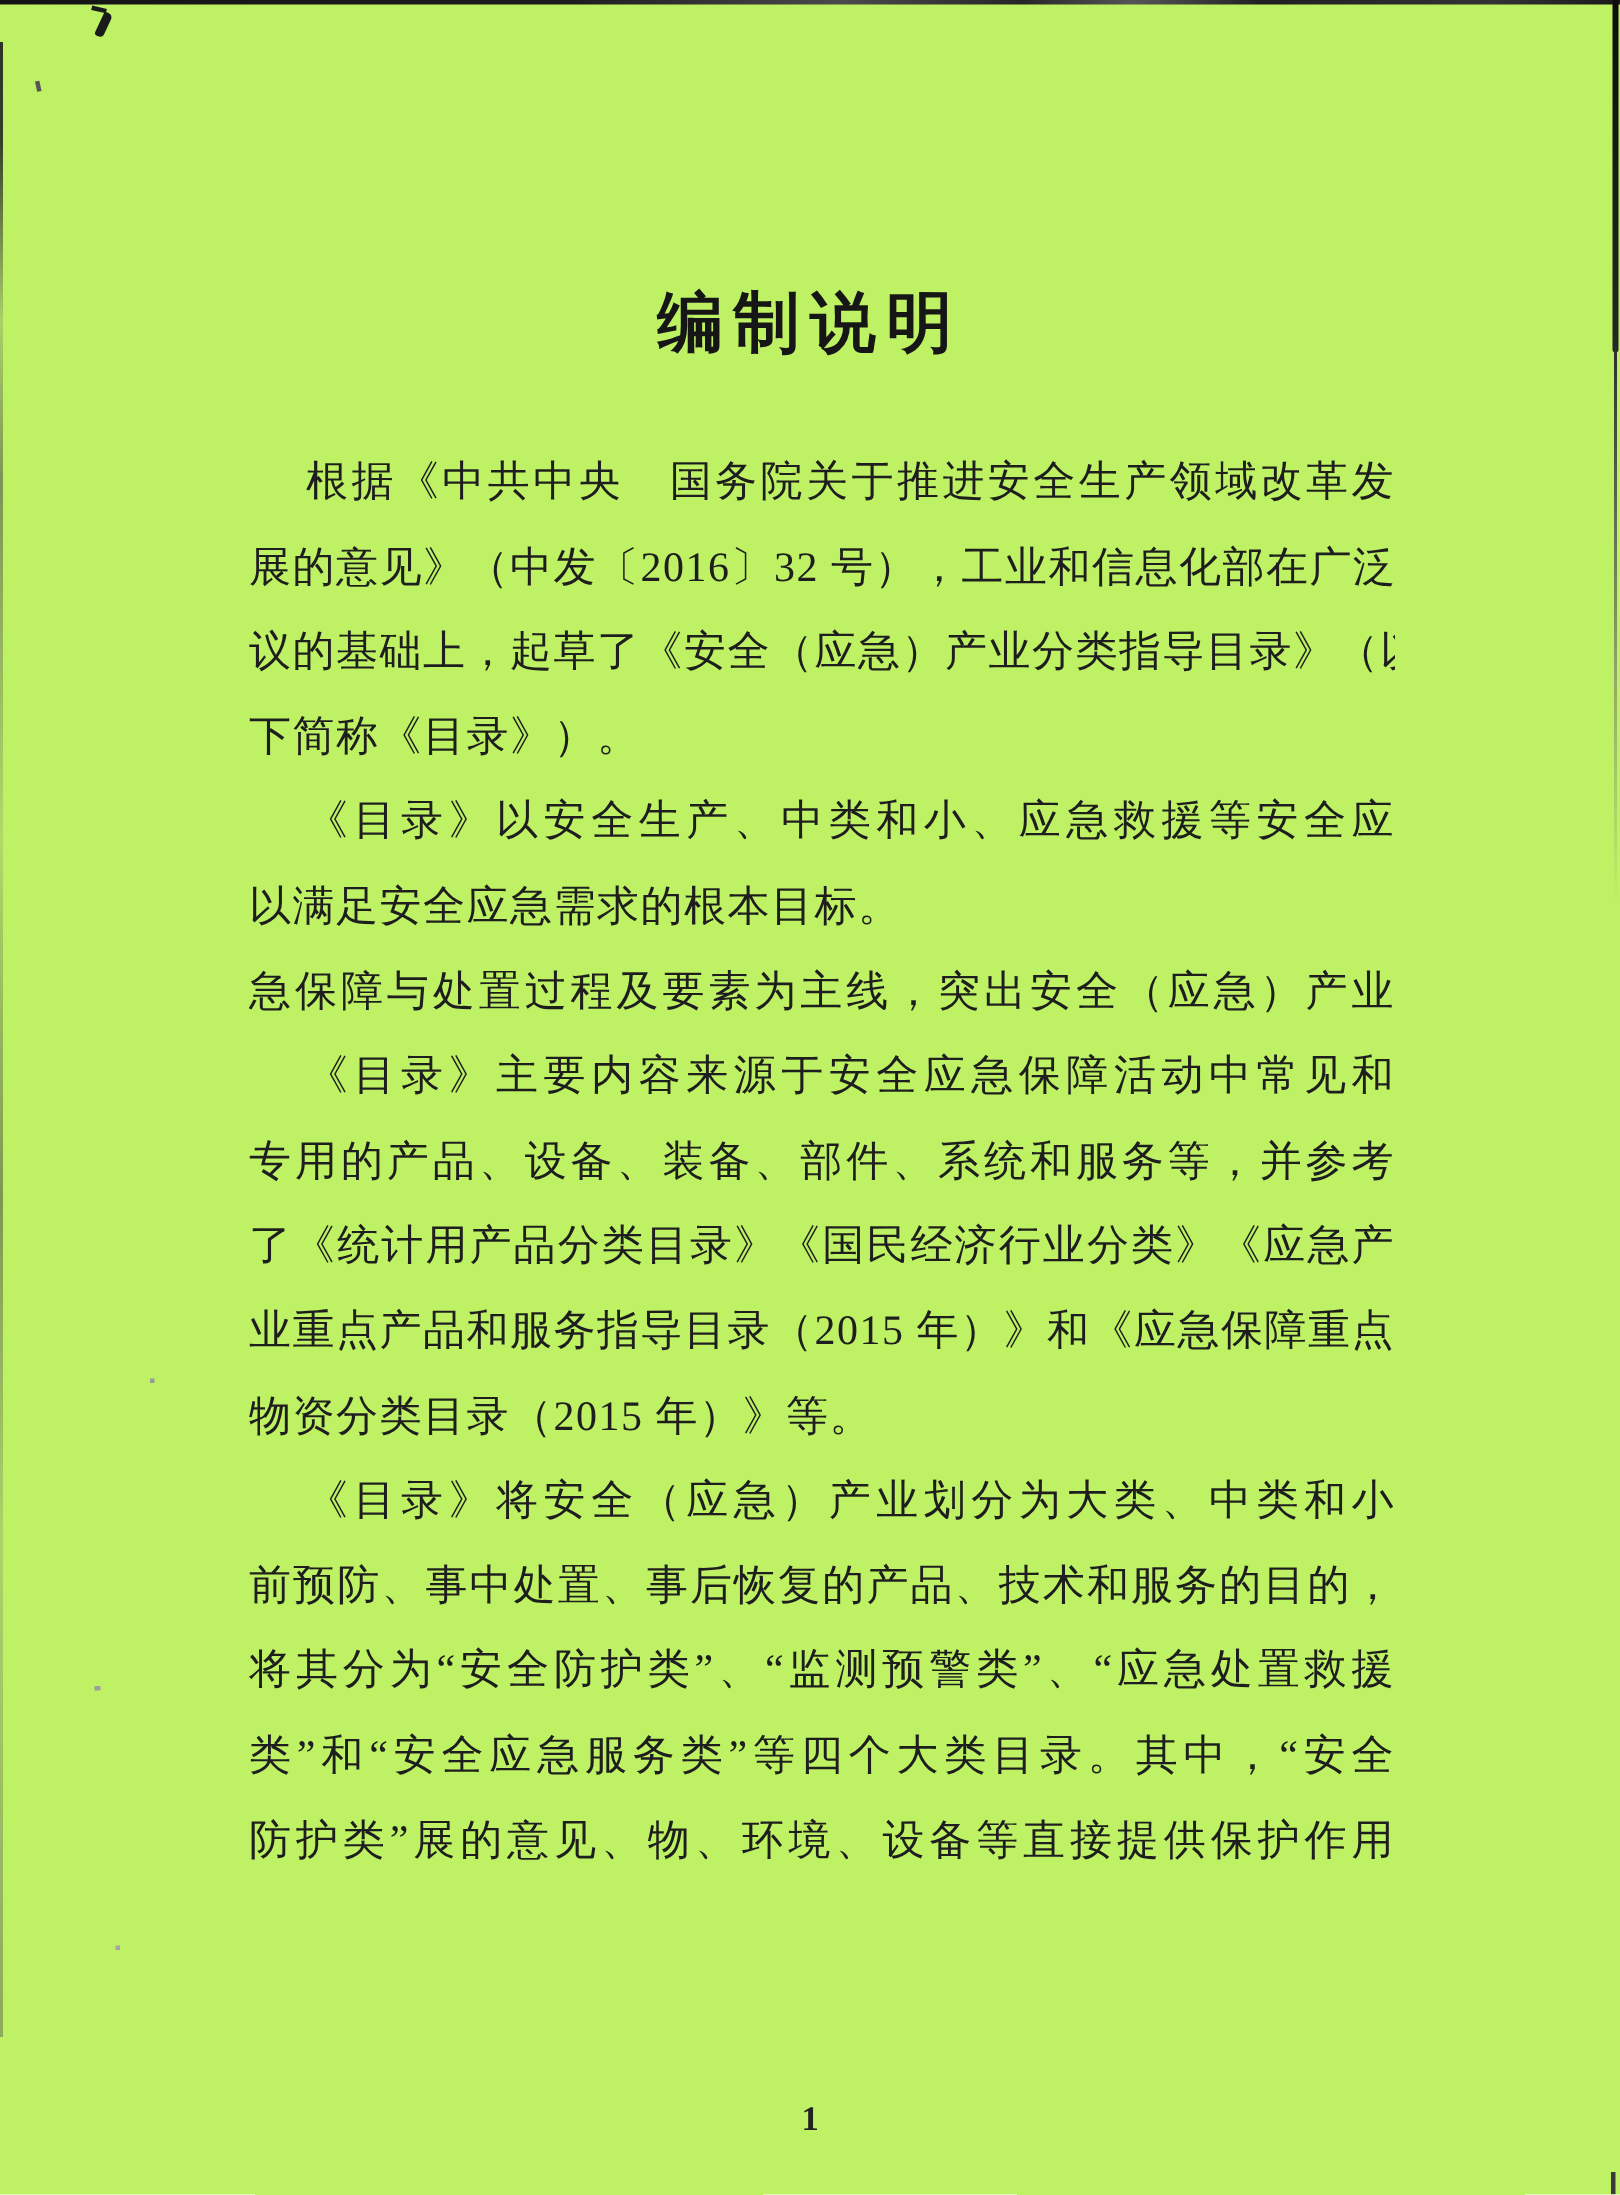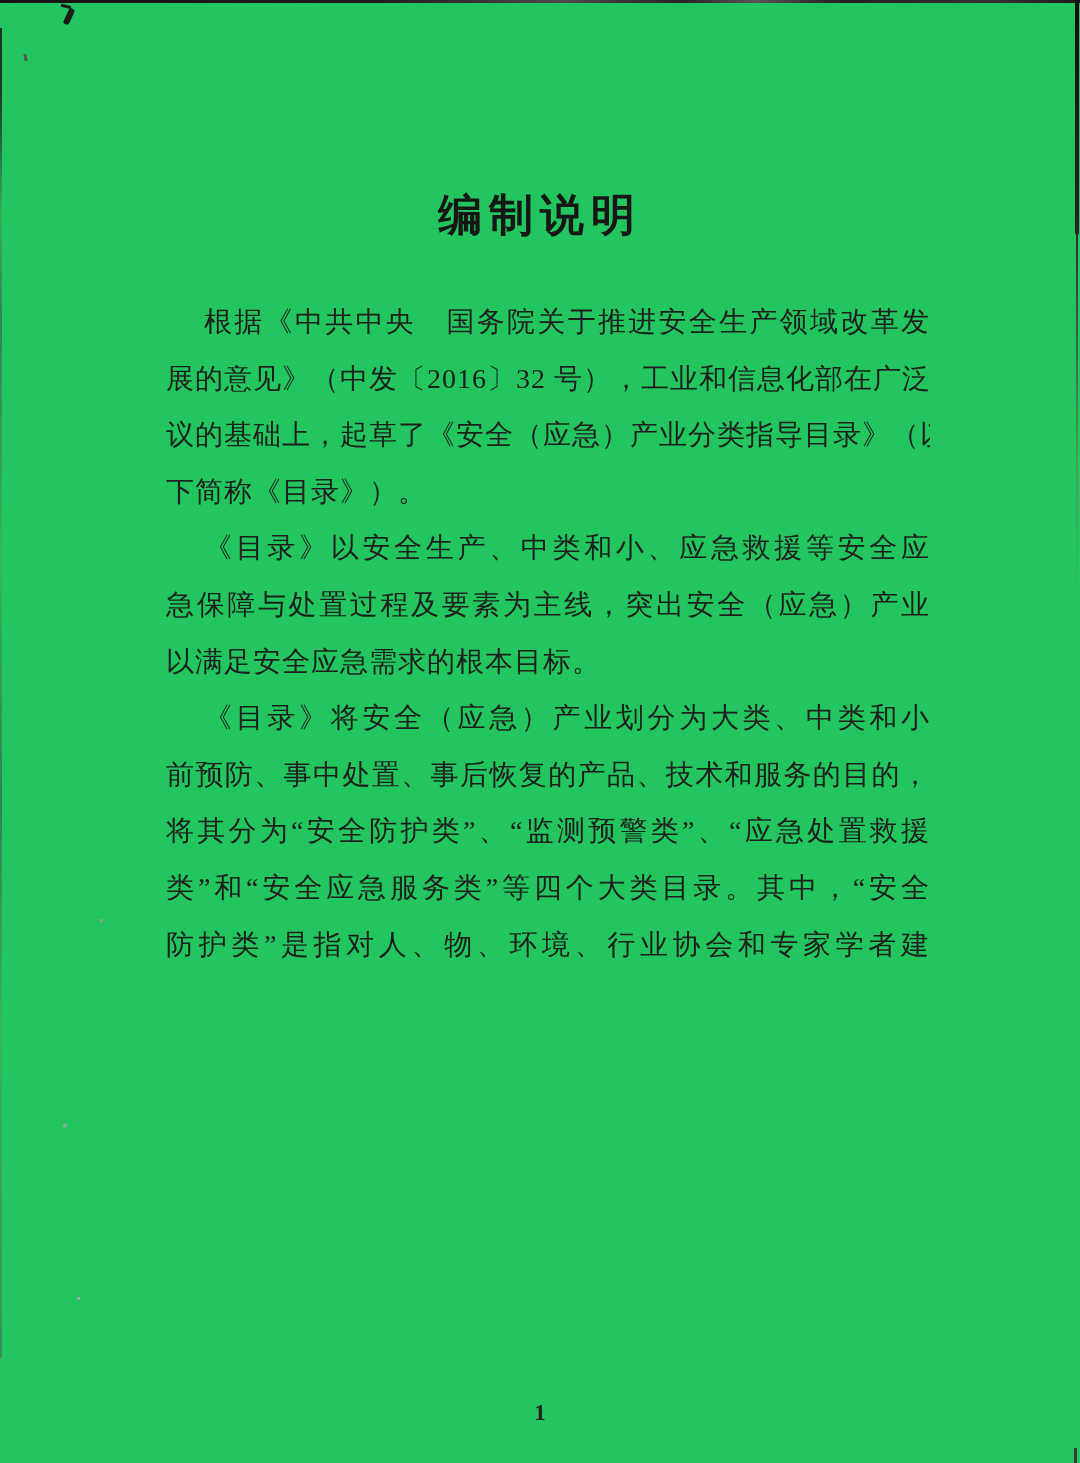--- a/index.html
+++ b/index.html
@@ -5,21 +5,21 @@
   html, body {
     margin: 0;
     padding: 0;
     background: #ffffff;
   }
   .page {
     position: relative;
     width: 1080px;
     height: 1463px;
     margin: 0 auto;
-    background: #22c55e;
+    background: #bef264;
     overflow: hidden;
     font-family: "Liberation Serif", "DejaVu Serif", serif;
     color: #1c1c1c;
   }
   
   .doc-title {
     position: absolute;
     top: 186px;
     left: 0;
     width: 100%;
@@ -140,30 +140,37 @@
 
     <div>
       <div class="line indent">根据《中共中央　国务院关于推进安全生产领域改革发</div>
       <div class="line">展的意见》（中发〔2016〕32 号），工业和信息化部在广泛</div>
       <div class="line">议的基础上，起草了《安全（应急）产业分类指导目录》（以</div>
       <div class="line short">下简称《目录》）。</div>
     </div>
 
     <div>
       <div class="line indent">《目录》以安全生产、中类和小、应急救援等安全应</div>
+      <div class="line short">以满足安全应急需求的根本目标。</div>
       <div class="line">急保障与处置过程及要素为主线，突出安全（应急）产业</div>
-      <div class="line short">以满足安全应急需求的根本目标。</div>
     </div>
 
+    <div>
+      <div class="line indent">《目录》主要内容来源于安全应急保障活动中常见和</div>
+      <div class="line">专用的产品、设备、装备、部件、系统和服务等，并参考</div>
+      <div class="line">了《统计用产品分类目录》《国民经济行业分类》《应急产</div>
+      <div class="line">业重点产品和服务指导目录（2015 年）》和《应急保障重点</div>
+      <div class="line short">物资分类目录（2015 年）》等。</div>
+    </div>
 
     <div>
       <div class="line indent">《目录》将安全（应急）产业划分为大类、中类和小</div>
       <div class="line">前预防、事中处置、事后恢复的产品、技术和服务的目的，</div>
       <div class="line">将其分为“安全防护类”、“监测预警类”、“应急处置救援</div>
       <div class="line">类”和“安全应急服务类”等四个大类目录。其中，“安全</div>
-      <div class="line">防护类”是指对人、物、环境、行业协会和专家学者建</div>
+      <div class="line">防护类”展的意见、物、环境、设备等直接提供保护作用</div>
     </div>
 
   </div>
 
   <div class="page-num">1</div>
 
 </div>
 
 </body></html>

